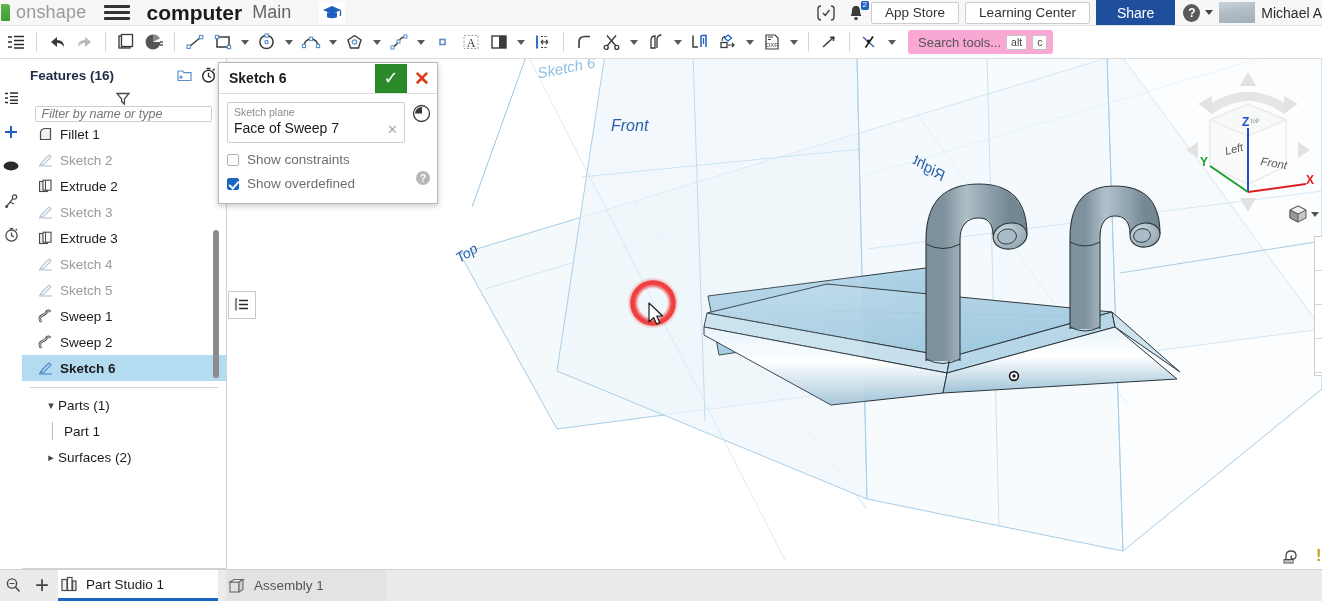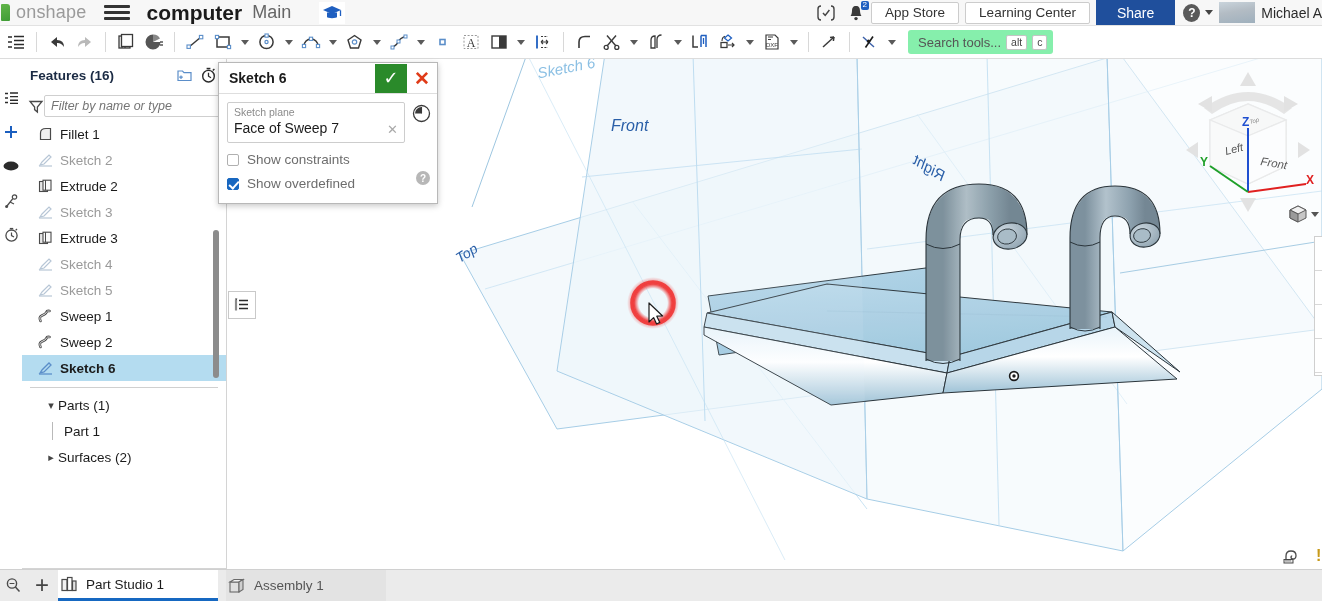--- a/index.html
+++ b/index.html
@@ -56,21 +56,21 @@
   .toolbar {
     position:absolute; left:0; top:26px; width:1322px; height:33px;
     background:#fff; border-bottom:1px solid #dcdcdc;
     display:flex; align-items:center; padding-left:2px;
   }
   .tb-item { width:28px; height:28px; display:flex; align-items:center; justify-content:center; cursor:pointer; flex:0 0 auto; }
   .tb-caret { width:16px;height:28px;display:flex;align-items:center;justify-content:center;cursor:pointer;flex:0 0 auto;}
   .tb-caret::after { content:""; width:0;height:0;border-left:4px solid transparent;border-right:4px solid transparent;border-top:5px solid #5a5a5a; }
   .tb-sep { width:1px; height:20px; background:#d8d8d8; margin:0 6px; flex:0 0 auto; }
   .search-tools {
-    height:24px; background:#86efac; border-radius:3px; display:flex; align-items:center;
+    height:24px; background:#f9a8d4; border-radius:3px; display:flex; align-items:center;
     padding:0 6px 0 10px; font-size:13px; color:#555; margin-left:8px; cursor:text; flex:0 0 auto;
   }
   .key-cap { background:#fff; border:1px solid #c4c4c4; border-radius:2px; font-size:10.5px; padding:1px 4px; margin-left:5px; color:#444; line-height:11px;}
 
   
   .left-rail {
     position:absolute; left:0; top:59px; width:22px; height:542px;
     background:#fff; display:flex; flex-direction:column; align-items:center; padding-top:22px;
   }
   .rail-item { width:20px; height:34px; display:flex;align-items:center;justify-content:center; cursor:pointer; }
@@ -79,21 +79,21 @@
   .tree-panel {
     position:absolute; left:22px; top:59px; width:205px; height:510px;
     background:#fff; border-right:1px solid #d4d4d4; border-bottom:1px solid #d4d4d4;
     overflow:hidden;
   }
   .tree-head {
     height:32px; display:flex; align-items:center; padding:0 6px 0 8px;
   }
   .tree-head-title { font-size:13.5px; font-weight:bold; color:#1b2b44; flex:1 1 auto; }
   .tree-head-ico { width:24px;height:24px;display:flex;align-items:center;justify-content:center;cursor:pointer; }
-  .filter-row { height:30px; display:flex; align-items:center; padding:0 8px 0 6px; }
+  .filter-row { height:30px; display:flex; align-items:center; padding:0 8px 0 6px;flex-direction:column; }
   .filter-ico { width:26px;height:24px;display:flex;align-items:center;justify-content:center; }
   .filter-input {
     flex:1 1 auto; height:22px; border:1px solid #cfcfcf; border-radius:2px;
     font-size:12.5px; font-style:italic; color:#a6a6a6; padding:0 6px;
     font-family:"Liberation Sans", sans-serif; background:#fff;
   }
   .feat-list { position:relative; }
   .feat-row {
     height:26px; display:flex; align-items:center; padding-left:12px; cursor:pointer; font-size:13.5px; color:#1b1b1b;
   }

